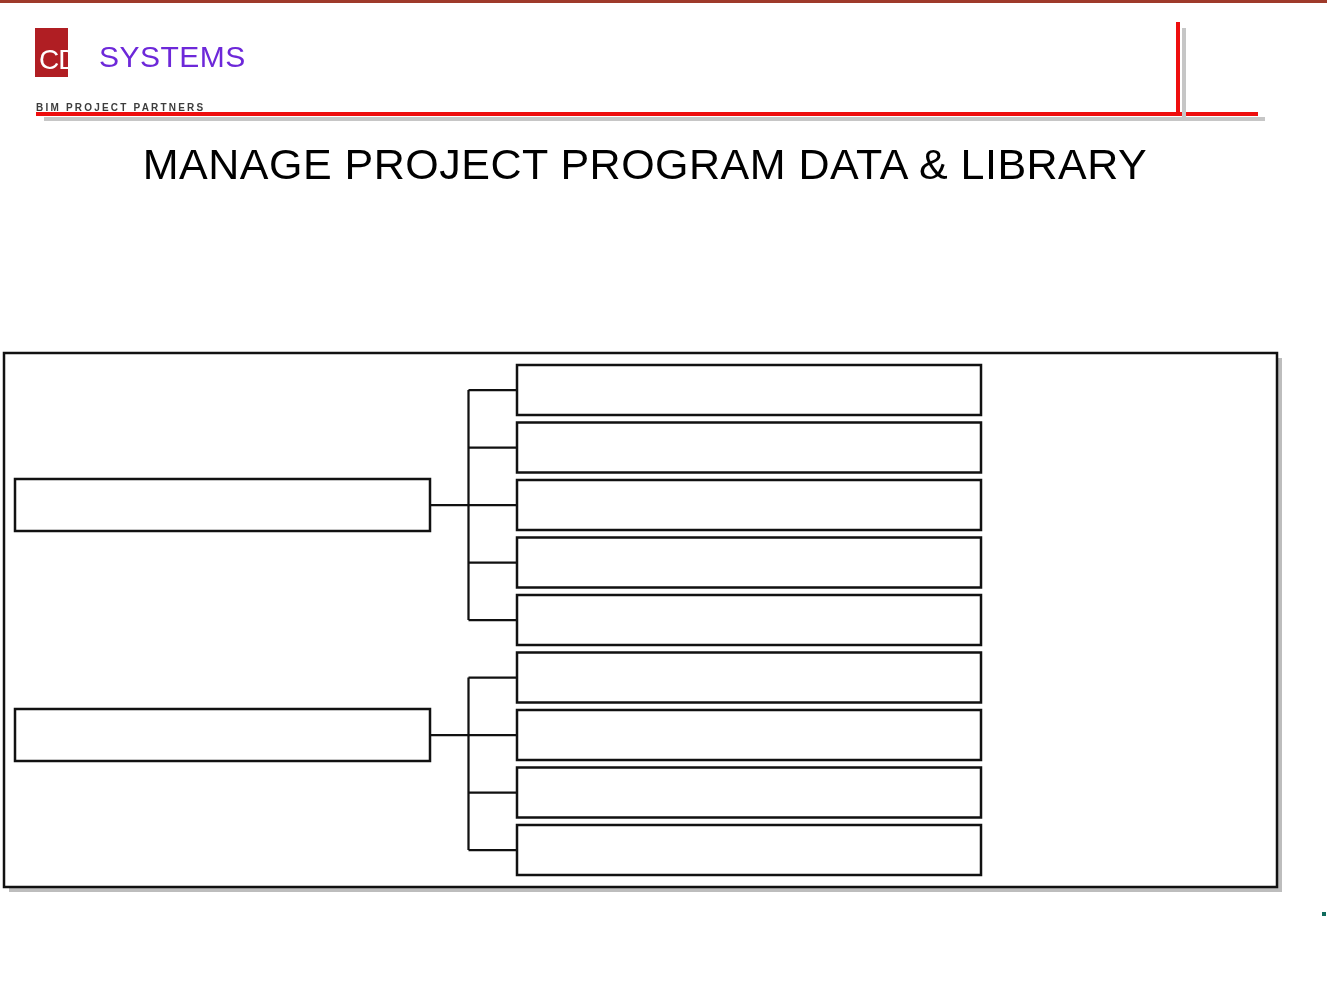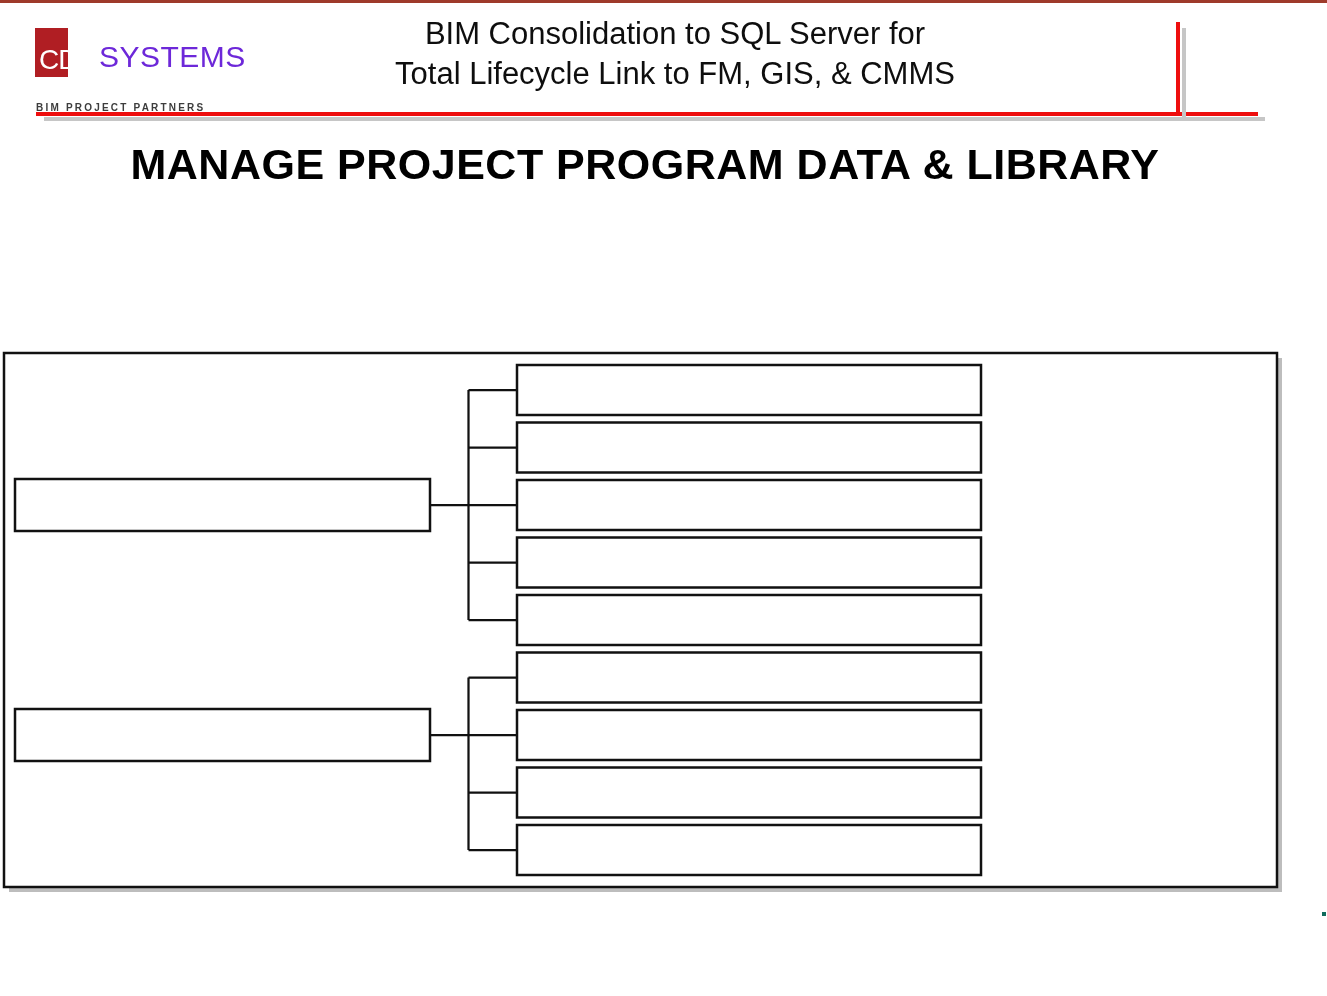--- a/index.html
+++ b/index.html
@@ -55,21 +55,21 @@
   .rule-h-shadow { left: 44px; top: 117px; width: 1221px; height: 4px; background: #c6c6c6; }
   .rule-h       { left: 36px; top: 112px; width: 1222px; height: 4px; background: #ee0e0e; }
   .rule-v-shadow { left: 1182px; top: 28px; width: 4px; height: 93px; background: #c6c6c6; }
   .rule-v       { left: 1176px; top: 22px; width: 4px; height: 94px; background: #ee0e0e; }
 
   
   .heading {
     position: absolute; left: 0; top: 138px; width: 1290px; margin: 0;
     text-align: center;
     color: #000000; font-size: 43px; line-height: 52px;
-    font-weight: 700; letter-spacing: 0.5px; white-space: nowrap;
+    font-weight: 400; letter-spacing: 0.5px; white-space: nowrap;
   }
 
   
   #diagram { position: absolute; left: 0; top: 0; width: 1327px; height: 996px; }
 
   
   .artifact-dot {
     position: absolute; left: 1322px; top: 912px;
     width: 4px; height: 4px; background: #0f6b5c;
   }
@@ -82,24 +82,20 @@
   <div class="top-bar"></div>
 
   <div>
     <div class="logo-square">
       <span>CDV</span>
     </div>
     <span class="logo-name">SYSTEMS</span>
     <div class="logo-tagline">BIM PROJECT PARTNERS</div>
   </div>
 
-  <div class="title">
-    <div>BIM Consolidation to SQL Server for</div>
-    <div>Total Lifecycle Link to FM, GIS, &amp; CMMS</div>
-  </div>
 
   <div class="rule rule-h-shadow"></div>
   <div class="rule rule-h"></div>
   <div class="rule rule-v-shadow"></div>
   <div class="rule rule-v"></div>
 
   <h1 class="heading">MANAGE PROJECT PROGRAM DATA &amp; LIBRARY</h1>
 
   <svg id="diagram" viewBox="0 0 1327 996" xmlns="http://www.w3.org/2000/svg">
       <rect x="9" y="358" width="1273" height="534" fill="#bdbdbd"></rect>

